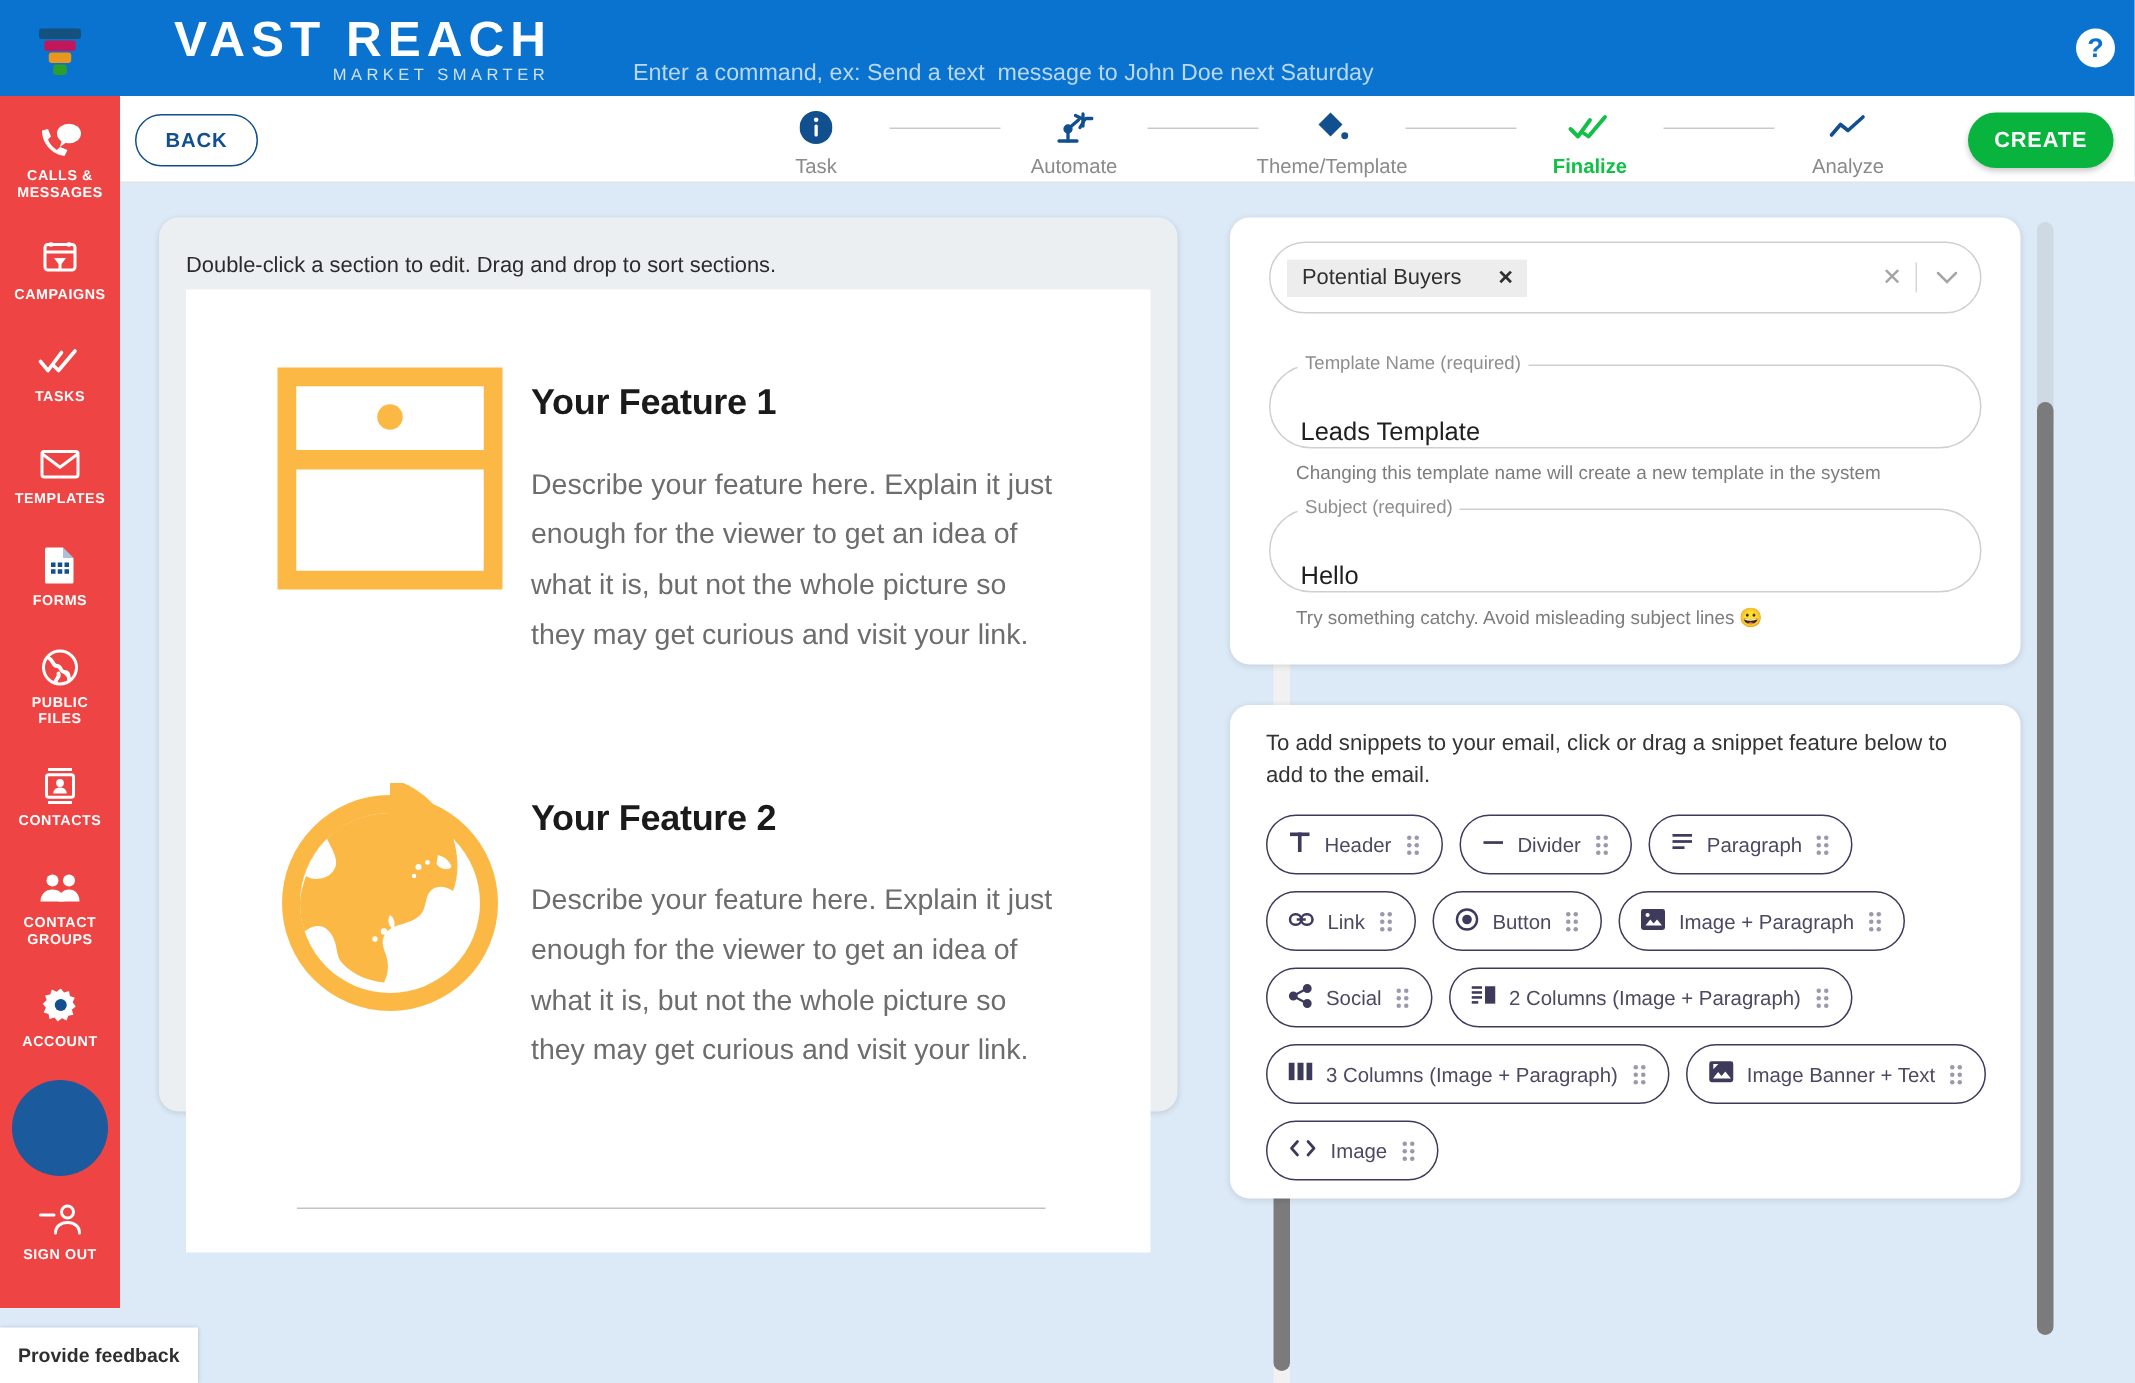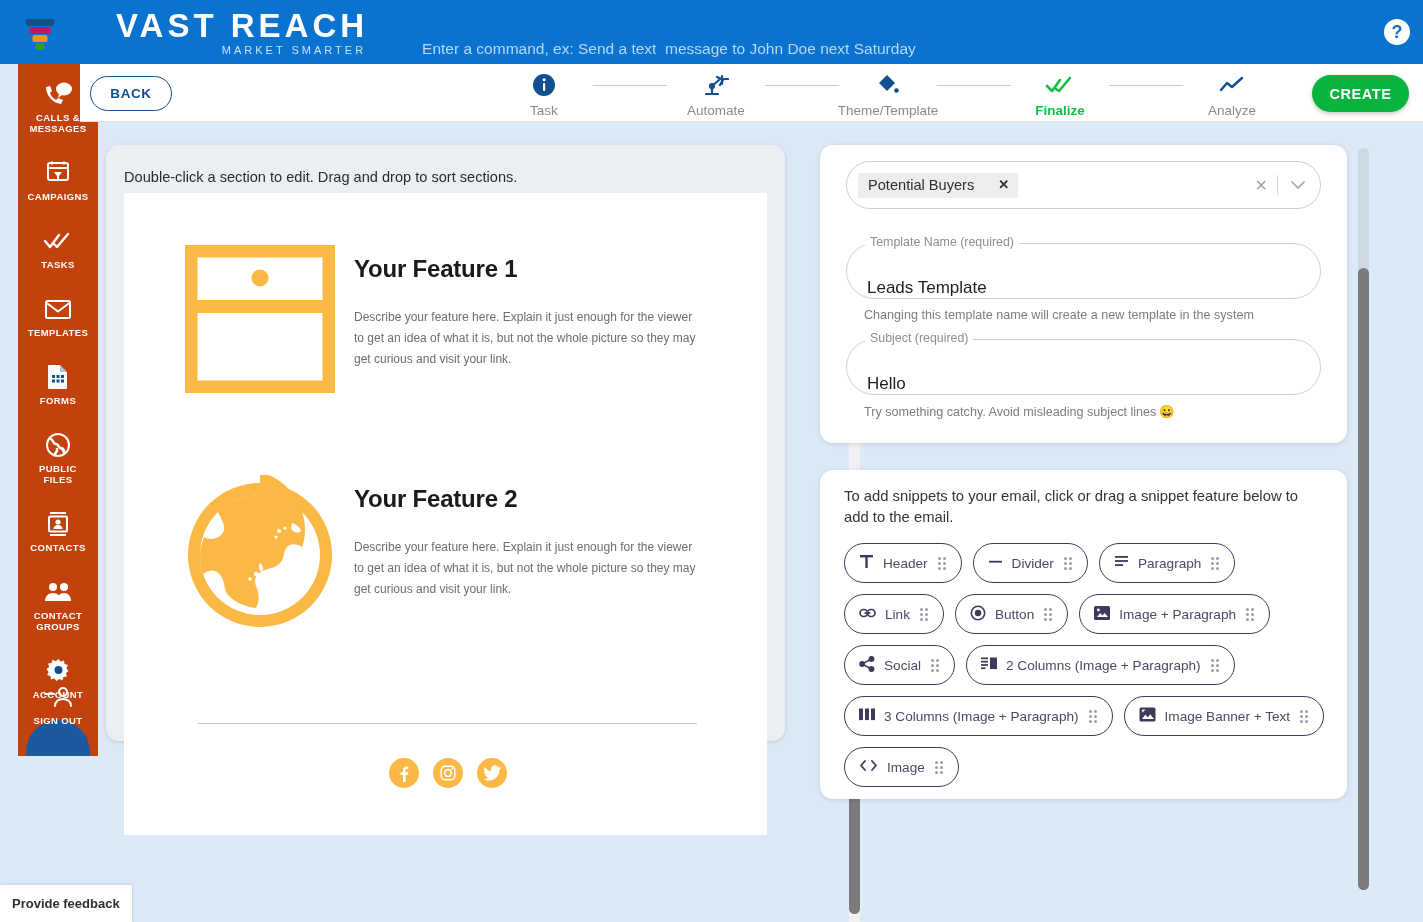--- a/index.html
+++ b/index.html
@@ -28,22 +28,22 @@
     color: #b9d8f2; font-size: 15.5px; margin-left: 26px; white-space: pre; margin-top: 34px;
   }
   #help-icon {
     position: absolute; right: 13px; top: 19px; width: 26px; height: 26px;
     border-radius: 50%; background: #fff; color: #0a72cf;
     font-size: 18px; font-weight: bold; display: flex; align-items: center; justify-content: center;
     cursor: pointer;
   }
   
   #sidebar {
-    position: absolute; left: 18px; top: 64px; width: 80px; height: 692px;
-    background: #c2410c; overflow: hidden;
+    position: absolute; left: 0; top: 64px; width: 80px; height: 808px;
+    background: #ef4444; overflow: hidden;
   }
   .nav-item {
     width: 80px; padding: 7px 2px 6px; display: flex; flex-direction: column;
     align-items: center; cursor: pointer; color: #fff;
   }
   .nav-icon { height: 28px; display: flex; align-items: center; justify-content: center; }
   .nav-icon svg { display: block; }
   .nav-label {
     font-size: 9.5px; font-weight: bold; letter-spacing: .4px;
     text-align: center; line-height: 11px; margin-top: 4px;
@@ -90,21 +90,21 @@
   #email-canvas {
     position: absolute; left: 18px; top: 48px; width: 643px; height: 642px;
     background: #fff; overflow: hidden;
   }
   #email-inner { padding: 46px 38px 0 42px; }
   .feature-row { display: flex; align-items: flex-start; }
   .feature-icon { width: 188px; flex: none; display: flex; justify-content: center; padding-top: 6px;}
   .feature-body { padding-top: 16px; }
   .feature-title { font-size: 24px; font-weight: bold; color: #1a1a1a; letter-spacing: -.2px; }
   .feature-text {
-    font-size: 12px; color: #6d6d6d; line-height: 1.75; margin-top: 24px;
+    font-size: 19px; color: #6d6d6d; line-height: 1.75; margin-top: 24px;
     max-width: 350px;
   }
   #divider-line { height: 1px; background: #c2c2c2; margin: 88px 32px 0 32px; }
   #social-row { display: flex; justify-content: center; gap: 14px; margin-top: 34px; }
   .social-circle {
     width: 30px; height: 30px; border-radius: 50%; background: #fbb845;
     display: flex; align-items: center; justify-content: center; cursor: pointer;
   }
   
   #prev-sb-track {

